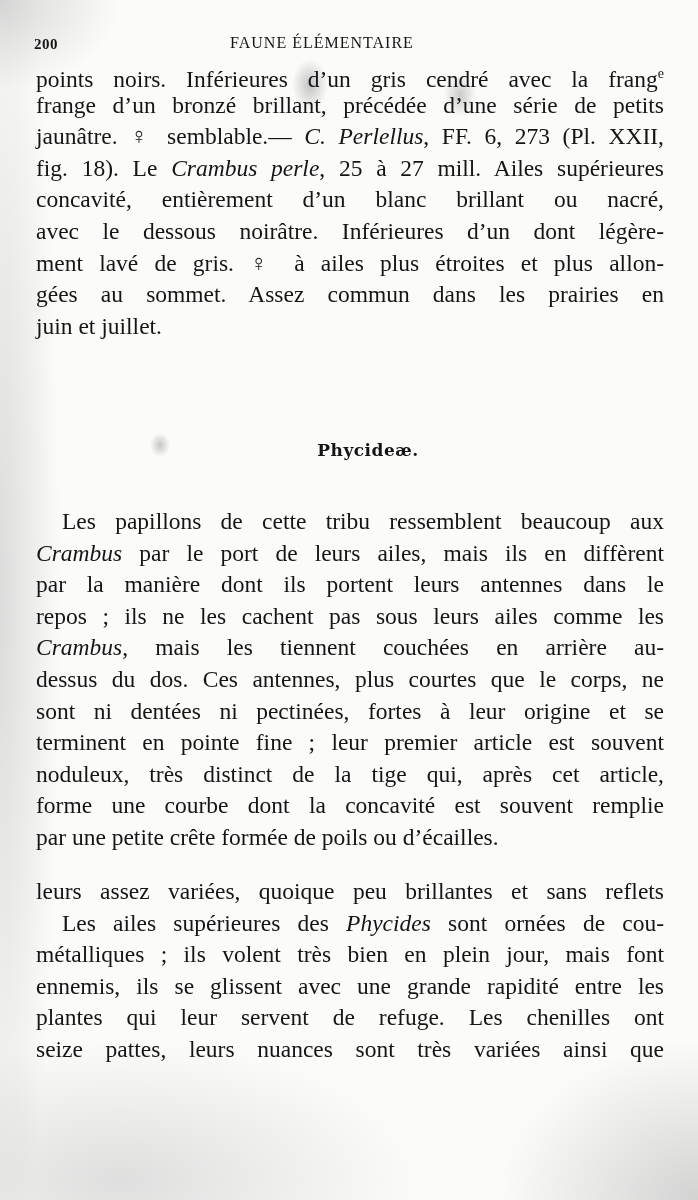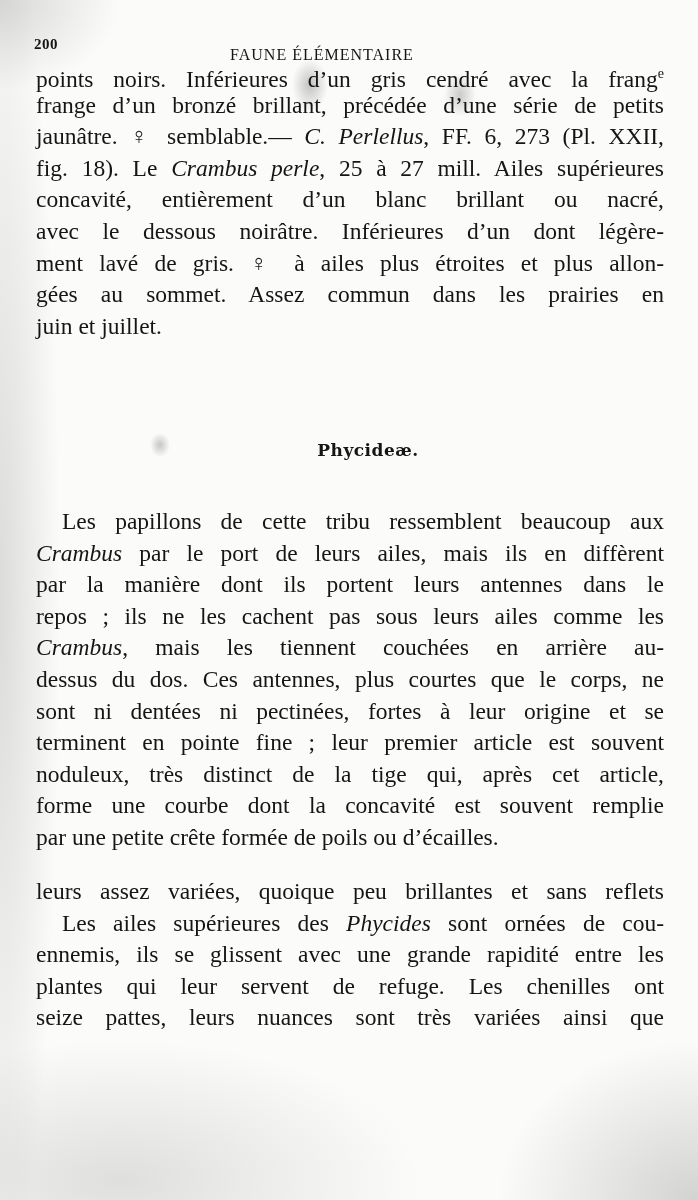--- a/index.html
+++ b/index.html
@@ -40,21 +40,21 @@
       left: 0;
       top: 6px;
       font-family: "Liberation Serif", serif;
       font-weight: bold;
       font-size: 15px;
       letter-spacing: 0.5px;
     }
     .running-title {
       position: absolute;
       left: 196px;
-      top: 16px;
+      top: 4px;
       font-family: "Liberation Serif", serif;
       font-size: 16px;
       letter-spacing: 1px;
     }
     .text-block {
       position: absolute;
       left: 36px;
       width: 628px;
       font-family: "Liberation Serif", serif;
       font-size: 23.5px;
@@ -128,18 +128,19 @@
     <span class="line">sont ni dentées ni pectinées, fortes à leur origine et se</span>
     <span class="line">terminent en pointe fine ; leur premier article est souvent</span>
     <span class="line">noduleux, très distinct de la tige qui, après cet article,</span>
     <span class="line">forme une courbe dont la concavité est souvent remplie</span>
     <span class="line last">par une petite crête formée de poils ou d’écailles.</span>
   </div>
 
   <div class="text-block block-3">
     <span class="line">leurs assez variées, quoique peu brillantes et sans reflets</span>
     <span class="line indent"><span>Les ailes supérieures des </span><span class="it">Phycides</span><span> sont ornées de cou-</span></span>
+    <span class="line">métalliques ; ils volent très bien en plein jour, mais font</span>
     <span class="line">ennemis, ils se glissent avec une grande rapidité entre les</span>
     <span class="line">plantes qui leur servent de refuge. Les chenilles ont</span>
     <span class="line">seize pattes, leurs nuances sont très variées ainsi que</span>
   </div>
 
 </div>
 
 </body></html>

